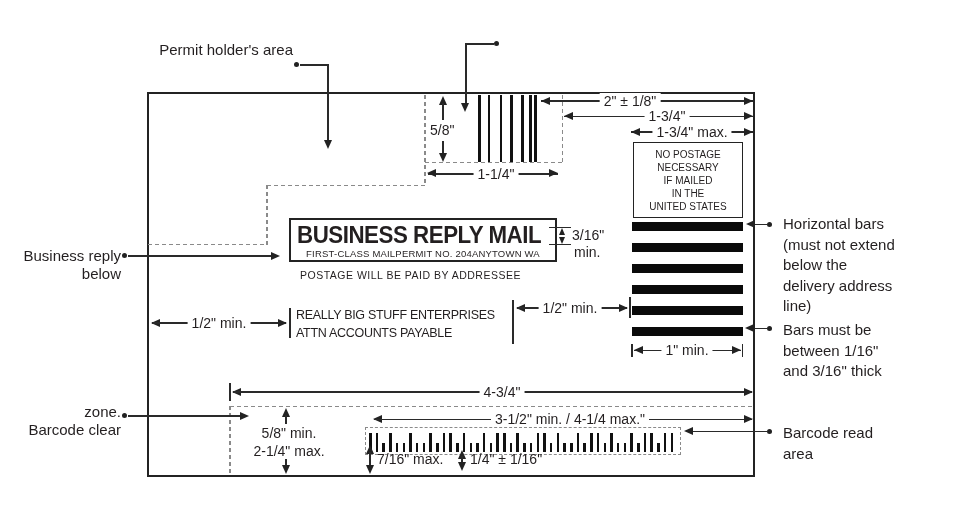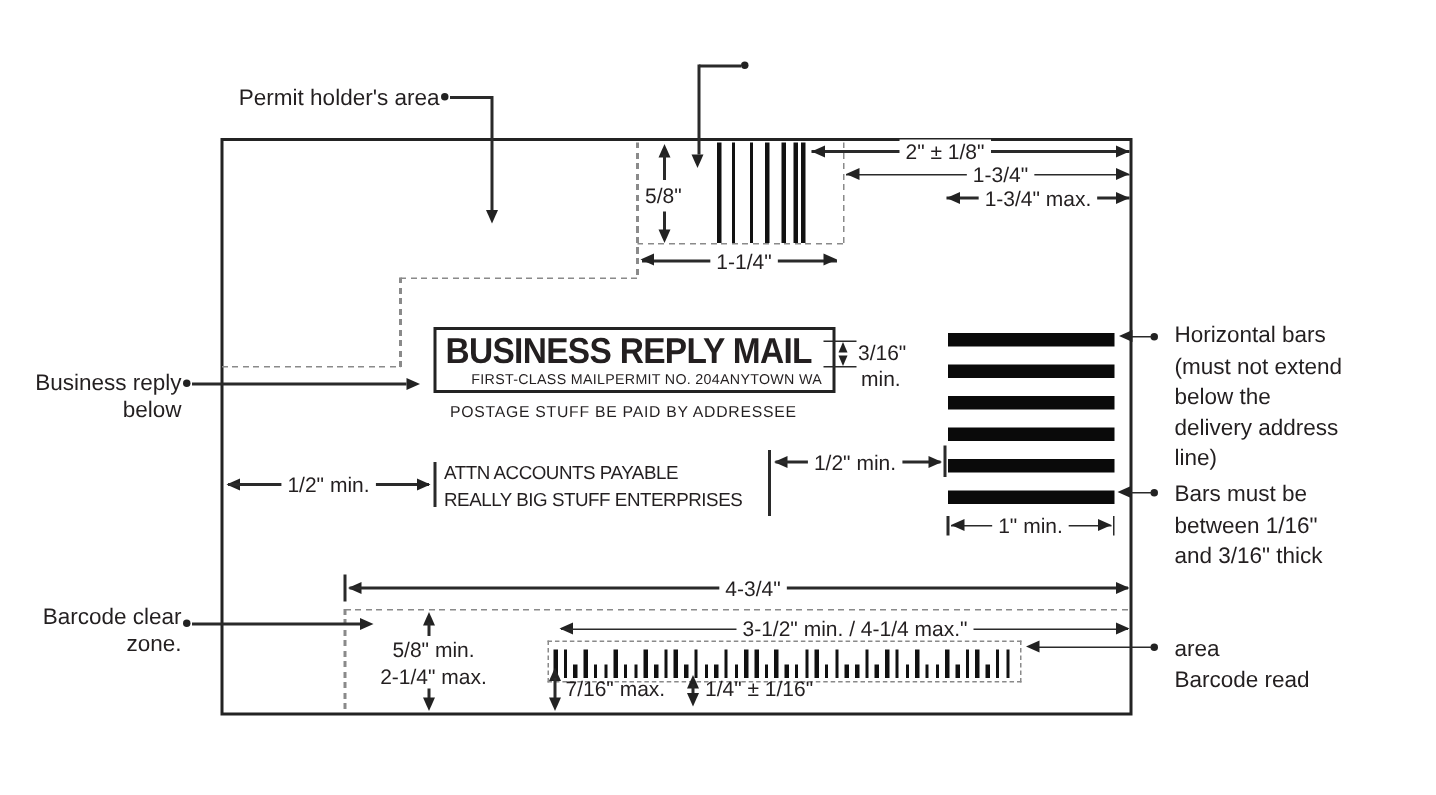--- a/index.html
+++ b/index.html
@@ -32,21 +32,21 @@
   .pnbar{position:absolute;bottom:0;width:2.6px;background:#111;}
   .pnbar.tall{height:19px;} .pnbar.short{height:9px;}
 </style>
 </head>
 <body>
 
 <div id="canvas">
 
   <div class="envelope"></div>
 
-  <div class="note" style="left:145px;top:56px;width:148px;text-align:right;">Permit holder's area</div>
+  <div class="note" style="left:145px;top:40px;width:148px;text-align:right;">Permit holder's area</div>
   <div class="dot" style="left:294px;top:62px;"></div>
   <div class="hl" style="left:300px;top:64px;width:28px;"></div>
   <div class="vl" style="left:327px;top:64px;height:76px;"></div>
   <div class="aD" style="left:324px;top:140px;"></div>
 
   <div class="dot" style="left:494px;top:41px;"></div>
   <div class="hl" style="left:466px;top:43px;width:28px;"></div>
   <div class="vl" style="left:465px;top:43px;height:60px;"></div>
   <div class="aD" style="left:461px;top:103px;"></div>
 
@@ -86,40 +86,48 @@
   <div class="hl" style="left:564px;top:115.5px;width:189px;"></div>
   <div class="aL" style="left:564px;top:112px;"></div>
   <div class="aR" style="left:744px;top:112px;"></div>
   <div class="dim" style="left:667px;top:116px;">1-3/4"</div>
 
   <div class="hl" style="left:631px;top:131px;width:122px;"></div>
   <div class="aL" style="left:631px;top:127.5px;"></div>
   <div class="aR" style="left:744px;top:127.5px;"></div>
   <div class="dim" style="left:692px;top:131.5px;">1-3/4" max.</div>
 
+  <div class="abs" style="left:633px;top:142px;width:110px;height:76px;border:1.5px solid #232323;
+       box-sizing:border-box;text-align:center;font-size:10px;line-height:13px;padding-top:5px;">
+    <div>NO POSTAGE</div>
+    <div>NECESSARY</div>
+    <div>IF MAILED</div>
+    <div>IN THE</div>
+    <div>UNITED STATES</div>
+  </div>
 
   <div class="abs" style="left:289px;top:218px;width:268px;height:44px;border:2px solid #232323;box-sizing:border-box;">
     <div class="abs" style="left:6px;top:1px;font-size:24px;font-weight:bold;letter-spacing:-0.5px;
          white-space:nowrap;transform:scaleX(0.93);transform-origin:left center;">BUSINESS REPLY MAIL</div>
-    <div class="abs" style="left:7px;right:7px;top:28px;display:flex;justify-content:flex-end;
+    <div class="abs" style="left:7px;right:7px;top:28px;display:flex;justify-content:center;
          font-size:9.5px;letter-spacing:0.2px;">
       <span>FIRST-CLASS MAIL</span>
       <span>PERMIT NO. 204</span>
       <span>ANYTOWN WA</span>
     </div>
   </div>
 
   <div class="hl" style="left:549px;top:226.5px;width:22px;"></div>
   <div class="hl" style="left:549px;top:243.5px;width:22px;"></div>
   <div class="aUs" style="left:559px;top:228px;"></div>
   <div class="aDs" style="left:559px;top:237px;"></div>
   <div class="fl" style="left:572px;top:227px;">3/16"</div>
   <div class="fl" style="left:574px;top:244px;">min.</div>
 
-  <div class="abs" style="left:300px;top:269px;font-size:10.5px;letter-spacing:0.5px;">POSTAGE STUFF BE PAID BY ADDRESSEE</div>
+  <div class="abs" style="left:300px;top:269px;font-size:10.5px;letter-spacing:0.5px;">POSTAGE WILL BE PAID BY ADDRESSEE</div>
 
   <div class="abs" style="left:632px;top:222px;width:111px;height:115px;">
       <div class="hbar" style="top: 0px;"></div>
       <div class="hbar" style="top: 21px;"></div>
       <div class="hbar" style="top: 42px;"></div>
       <div class="hbar" style="top: 63px;"></div>
       <div class="hbar" style="top: 84px;"></div>
       <div class="hbar" style="top: 105px;"></div>
     </div>
 
@@ -142,22 +150,22 @@
 
   <div class="note" style="left:6px;top:247px;width:115px;text-align:right;line-height:18px;">
     <div>Business reply</div>
     <div>below</div>
   </div>
   <div class="dot" style="left:122px;top:253px;"></div>
   <div class="hl" style="left:128px;top:255px;width:143px;"></div>
   <div class="aR" style="left:271px;top:252px;"></div>
 
   <div class="abs" style="left:296px;top:307px;font-size:12.5px;letter-spacing:-0.3px;line-height:17.6px;">
+    <div>REALLY BIG STUFF ENTERPRISES</div>
     <div>ATTN ACCOUNTS PAYABLE</div>
-    <div>REALLY BIG STUFF ENTERPRISES</div>
   </div>
 
   <div class="aL" style="left:151px;top:318.5px;"></div>
   <div class="hl" style="left:152px;top:322px;width:134px;"></div>
   <div class="aR" style="left:278px;top:318.5px;"></div>
   <div class="vl" style="left:289px;top:308px;height:30px;"></div>
   <div class="dim" style="left:219px;top:322.5px;">1/2" min.</div>
 
   <div class="vl" style="left:512px;top:300px;height:44px;"></div>
   <div class="aL" style="left:516px;top:303.5px;"></div>
@@ -169,22 +177,22 @@
   <div class="vl" style="left:229px;top:383px;height:18px;"></div>
   <div class="aL" style="left:232px;top:387.5px;"></div>
   <div class="hl" style="left:233px;top:391px;width:519px;"></div>
   <div class="aR" style="left:744px;top:387.5px;"></div>
   <div class="dim" style="left:502px;top:391.5px;">4-3/4"</div>
 
   <div class="dh" style="left:230px;top:405.5px;width:524px;"></div>
   <div class="dv" style="left:229px;top:406px;height:70px;"></div>
 
   <div class="note" style="left:6px;top:403px;width:115px;text-align:right;line-height:18px;">
+    <div>zone.</div>
     <div>Barcode clear</div>
-    <div>zone.</div>
   </div>
   <div class="dot" style="left:122px;top:413px;"></div>
   <div class="hl" style="left:128px;top:415px;width:112px;"></div>
   <div class="aR" style="left:240px;top:412px;"></div>
 
   <div class="aU" style="left:282px;top:408px;"></div>
   <div class="vl" style="left:285.3px;top:415px;height:9px;"></div>
   <div class="fl" style="left:289px;top:433px;transform:translate(-50%,-50%);">5/8" min.</div>
   <div class="fl" style="left:289px;top:451px;transform:translate(-50%,-50%);">2-1/4" max.</div>
   <div class="vl" style="left:285.3px;top:459px;height:8px;"></div>
@@ -252,17 +260,17 @@
 
   <div class="aU" style="left:458px;top:450px;"></div>
   <div class="vl" style="left:461.3px;top:456px;height:7px;"></div>
   <div class="aD" style="left:458px;top:462px;"></div>
   <div class="fl" style="left:470px;top:451px;">1/4" ± 1/16"</div>
 
   <div class="dot" style="left:767px;top:429px;"></div>
   <div class="hl" style="left:688px;top:430.5px;width:80px;"></div>
   <div class="aL" style="left:684px;top:427px;"></div>
   <div class="note" style="left:783px;top:423px;width:110px;">
+    <div>Barcode read</div>
     <div>area</div>
-    <div>Barcode read</div>
   </div>
 
 </div>
 
 </body></html>

